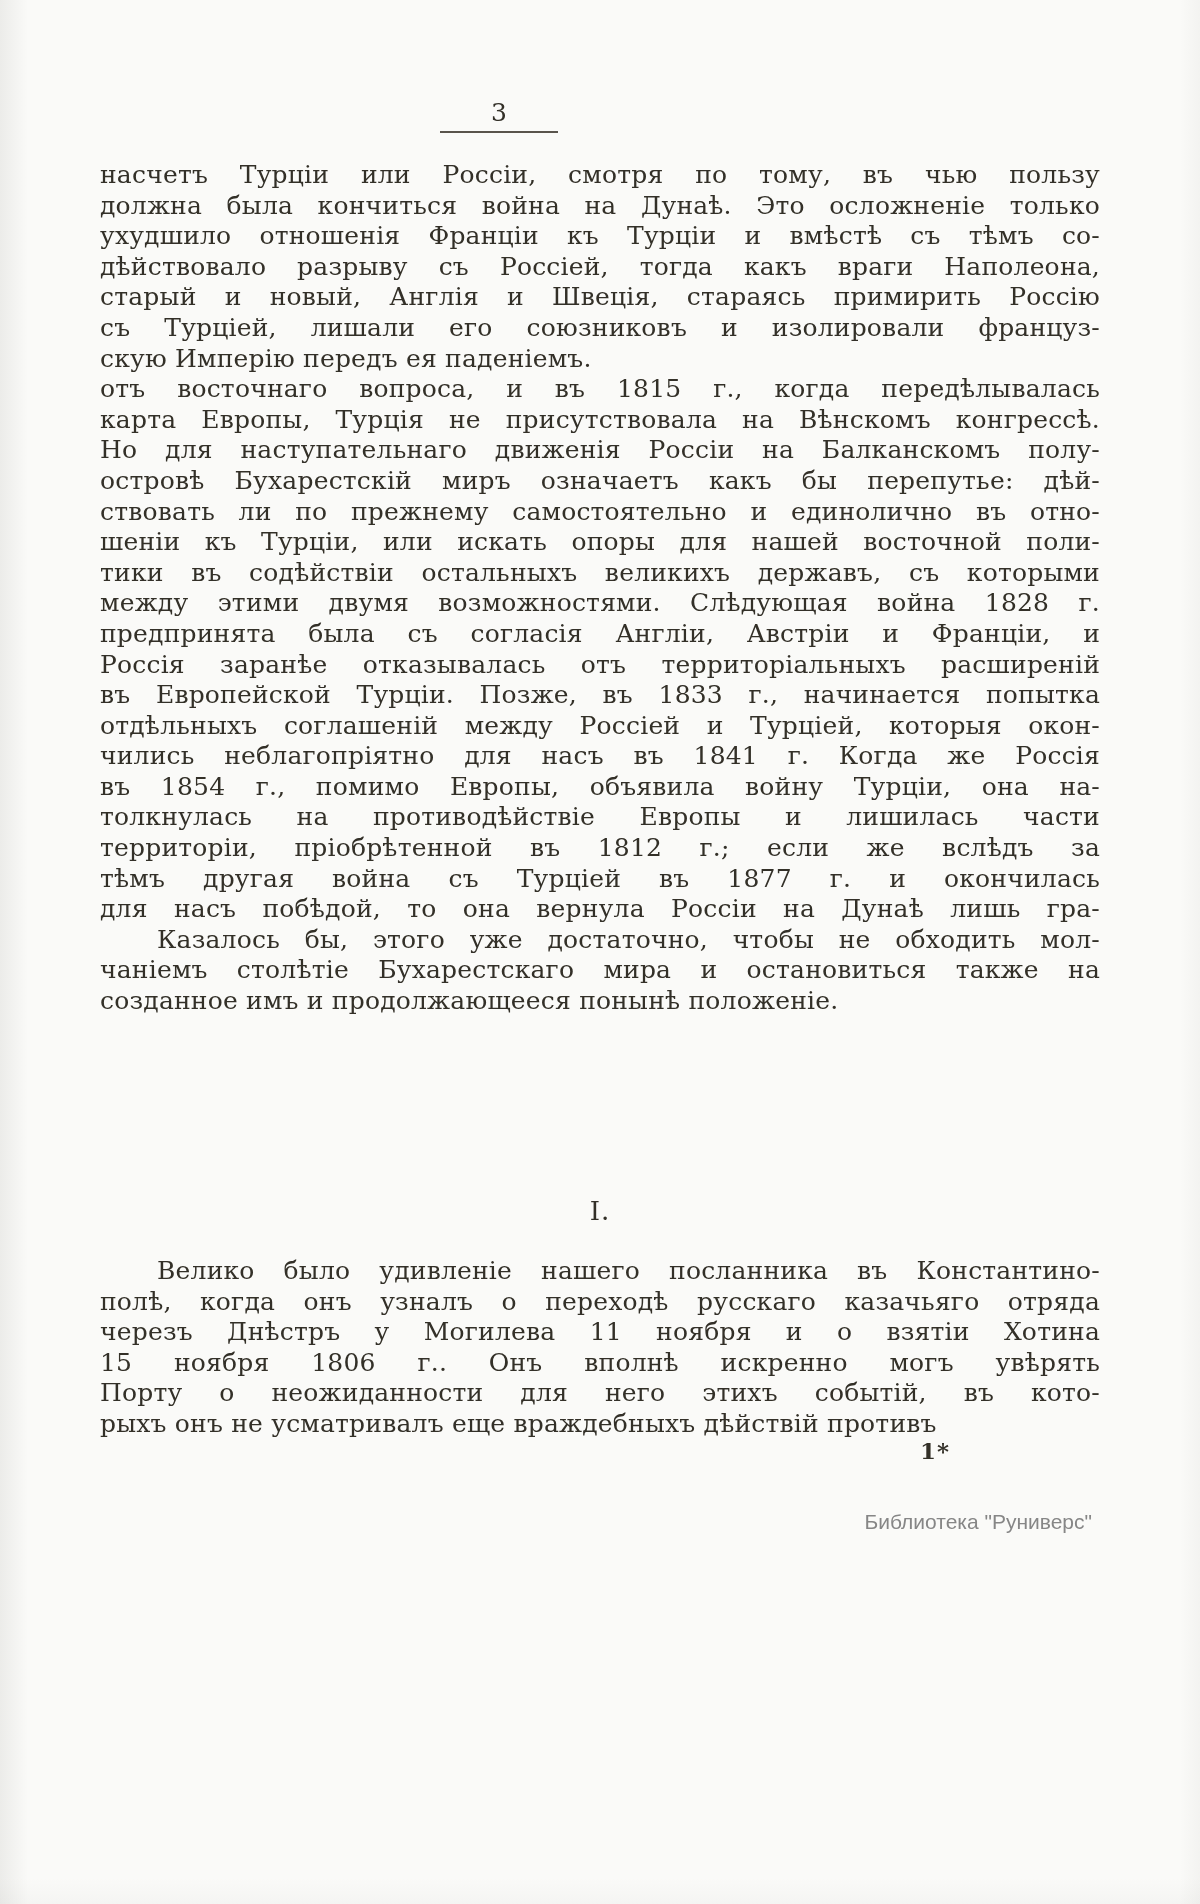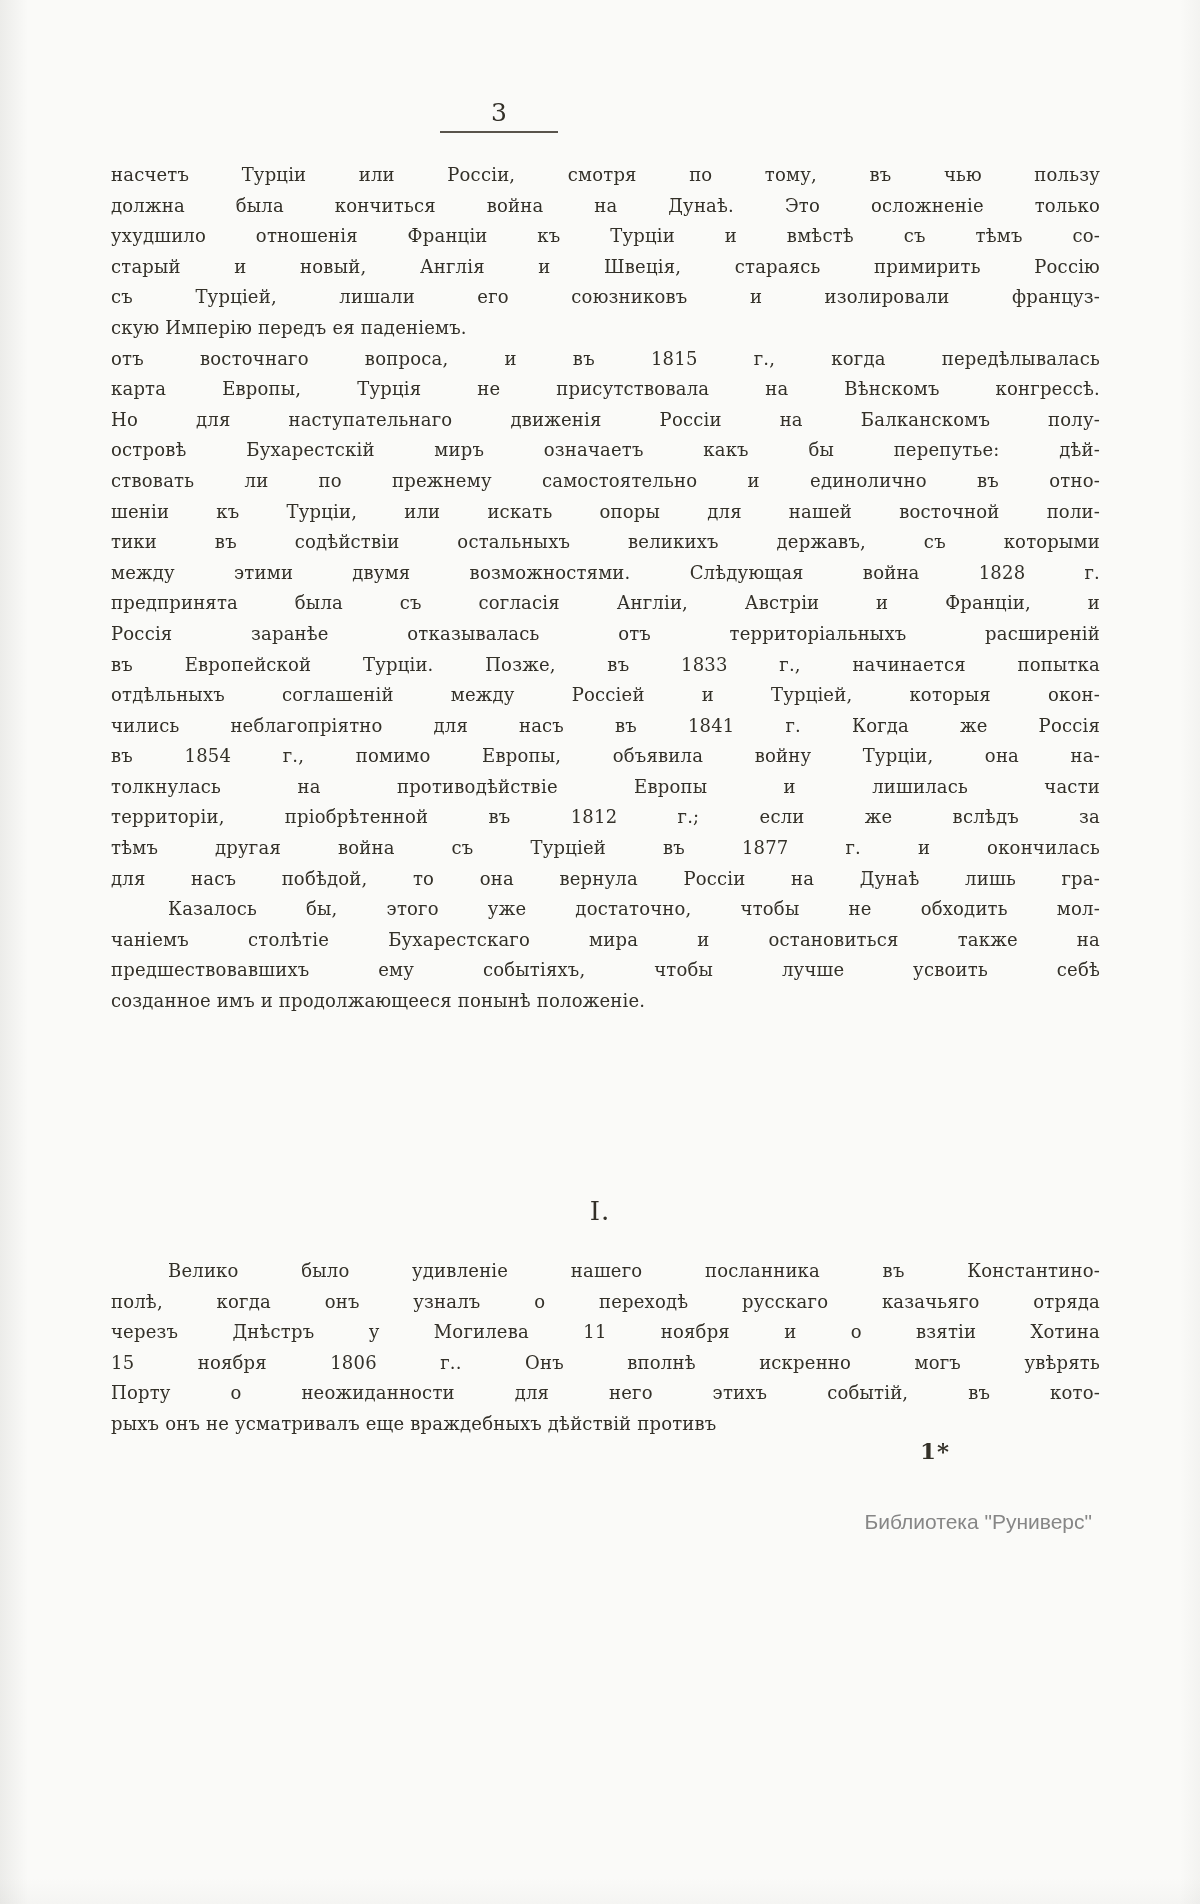--- a/index.html
+++ b/index.html
@@ -43,24 +43,23 @@
       position: absolute;
       left: 100px;
       width: 1000px;
     }
     .main-text   { top: 160px; }
     .section-text{ top: 1256px; }
 
     .line {
       height: 30.6px;
       line-height: 30.6px;
-      font-size: 18px;
+      font-size: 25px;
       letter-spacing: 0.2px;
       white-space: normal;
-      margin-left: 11px;
     }
     .line.j {
       text-align: justify;
       text-align-last: justify;
     }
     .line.indent {
       text-indent: 57px;
     }
 
     .section-heading {
@@ -98,20 +97,21 @@
 
   <div class="page-number-wrap">
     <span>3</span>
   </div>
 
   <div class="text-block main-text">
       <div class="paragraph">
         <div class="line j">насчетъ Турціи или Россіи, смотря по тому, въ чью пользу</div>
         <div class="line j">должна была кончиться война на Дунаѣ. Это осложненіе только</div>
         <div class="line j">ухудшило отношенія Франціи къ Турціи и вмѣстѣ съ тѣмъ со-</div>
+        <div class="line j">дѣйствовало разрыву съ Россіей, тогда какъ враги Наполеона,</div>
         <div class="line j">старый и новый, Англія и Швеція, стараясь примирить Россію</div>
         <div class="line j">съ Турціей, лишали его союзниковъ и изолировали француз-</div>
         <div class="line">скую Имперію передъ ея паденіемъ.</div>
       </div>
       <div class="paragraph">
         <div class="line j">отъ восточнаго вопроса, и въ 1815 г., когда передѣлывалась</div>
         <div class="line j">карта Европы, Турція не присутствовала на Вѣнскомъ конгрессѣ.</div>
         <div class="line j">Но для наступательнаго движенія Россіи на Балканскомъ полу-</div>
         <div class="line j">островѣ Бухарестскій миръ означаетъ какъ бы перепутье: дѣй-</div>
         <div class="line j">ствовать ли по прежнему самостоятельно и единолично въ отно-</div>
@@ -125,21 +125,20 @@
         <div class="line j">чились неблагопріятно для насъ въ 1841 г. Когда же Россія</div>
         <div class="line j">въ 1854 г., помимо Европы, объявила войну Турціи, она на-</div>
         <div class="line j">толкнулась на противодѣйствіе Европы и лишилась части</div>
         <div class="line j">территоріи, пріобрѣтенной въ 1812 г.; если же вслѣдъ за</div>
         <div class="line j">тѣмъ другая война съ Турціей въ 1877 г. и окончилась</div>
         <div class="line j">для насъ побѣдой, то она вернула Россіи на Дунаѣ лишь гра-</div>
       </div>
       <div class="paragraph">
         <div class="line j indent">Казалось бы, этого уже достаточно, чтобы не обходить мол-</div>
         <div class="line j">чаніемъ столѣтіе Бухарестскаго мира и остановиться также на</div>
-        <div class="line j">предшествовавшихъ ему событіяхъ, чтобы лучше усвоить себѣ</div>
         <div class="line">созданное имъ и продолжающееся понынѣ положеніе.</div>
       </div>
     </div>
 
   <div class="section-heading">I.</div>
 
   <div class="text-block section-text">
       <div class="paragraph">
         <div class="line j indent">Велико было удивленіе нашего посланника въ Константино-</div>
         <div class="line j">полѣ, когда онъ узналъ о переходѣ русскаго казачьяго отряда</div>

